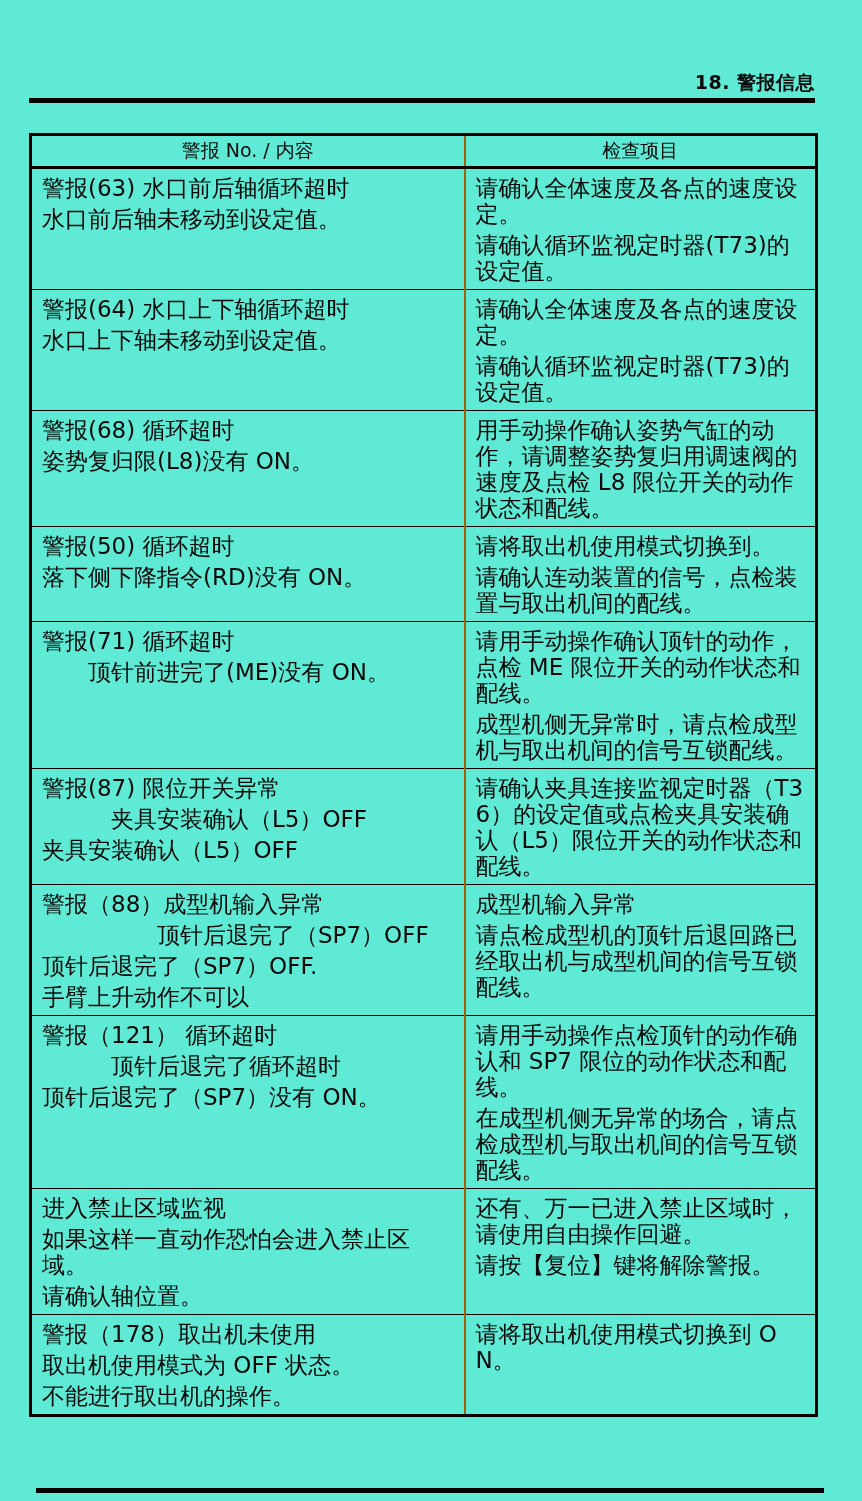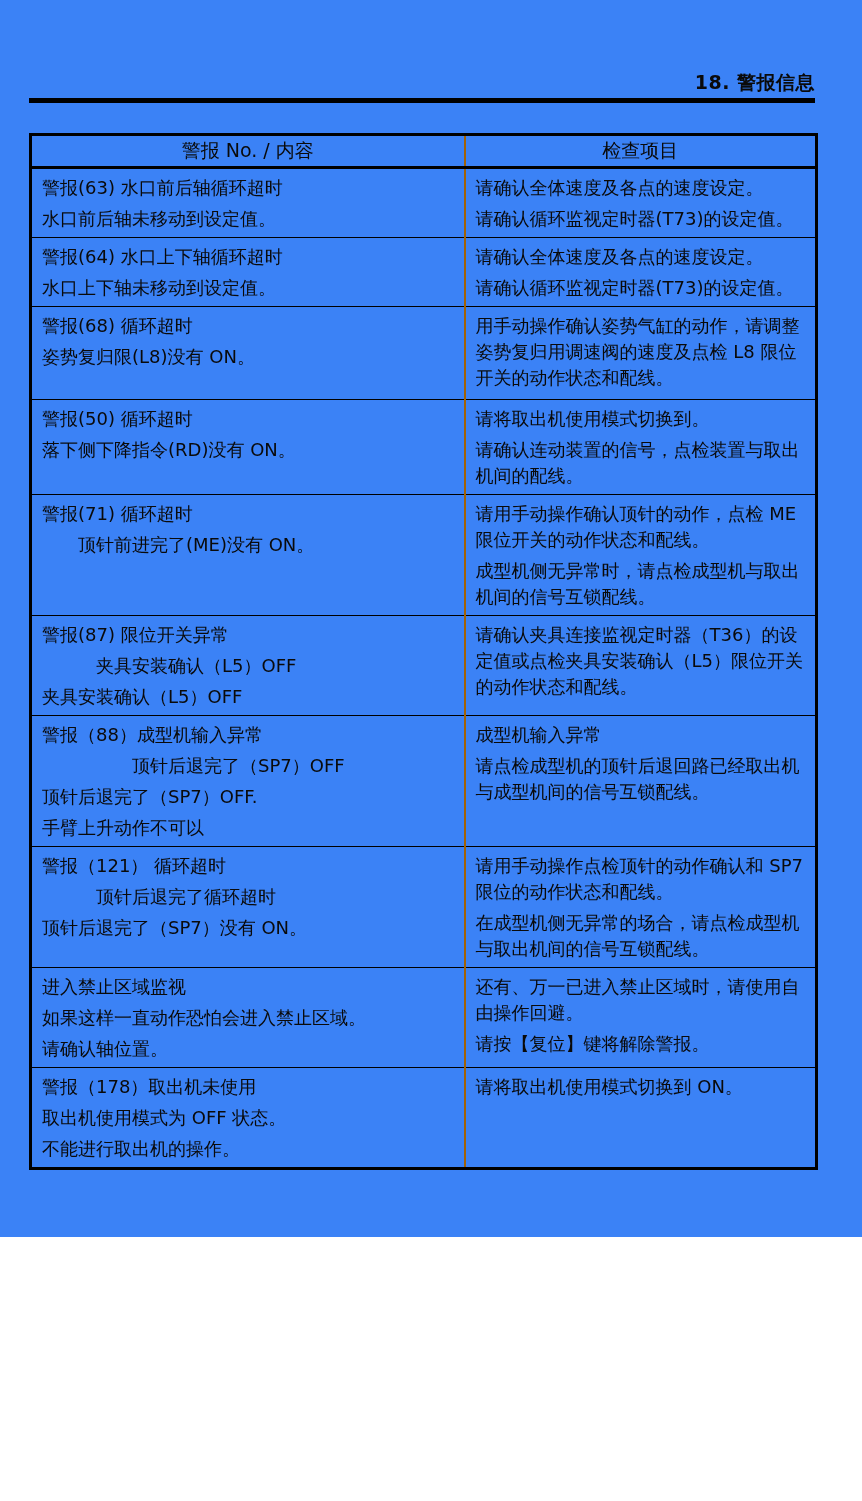--- a/index.html
+++ b/index.html
@@ -1,21 +1,21 @@
 <!DOCTYPE html>
 <html><head>
 <meta charset="utf-8">
 <style>
   * { box-sizing: border-box; }
   html, body { margin: 0; padding: 0; background: #ffffff; }
   .page {
     position: relative;
     width: 862px;
-    height: 1237px;
-    background: #3b82f6;
+    height: 1501px;
+    background: #5eead4;
     font-family: "DejaVu Sans", sans-serif;
     color: #0a0a0a;
     overflow: hidden;
   }
   .content { margin-left: 29px; width: 786px; }
 
   .chapter-title {
     padding-top: 72px;
     text-align: right;
     font-size: 19px;
@@ -45,21 +45,21 @@
     font-size: 19px;
     height: 33px;
     text-align: center;
     padding: 2px 9px;
   }
   .alarm-table th + th,
   .alarm-table td + td { border-left: 2px solid #a16207; }
 
   .alarm-table td {
     vertical-align: top;
-    font-size: 18px;
+    font-size: 23px;
     padding: 6px 10px 5px 10px;
     border-bottom: 1px solid #000000;
   }
   .alarm-table tr:last-child td { border-bottom: none; }
 
   .alarm-table p {
     margin: 0;
     line-height: 26px;
     white-space: pre-wrap;
     word-break: break-all;

